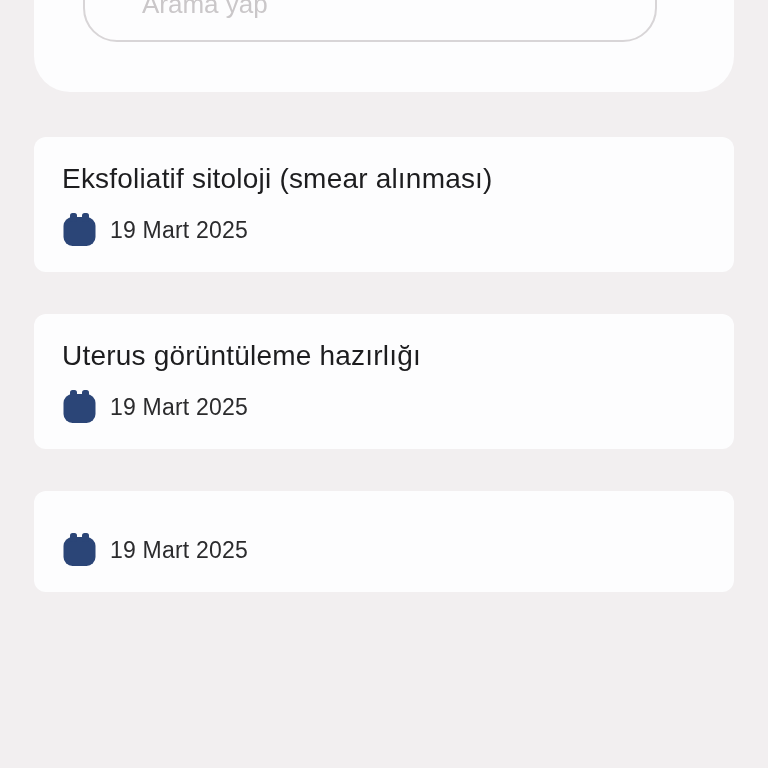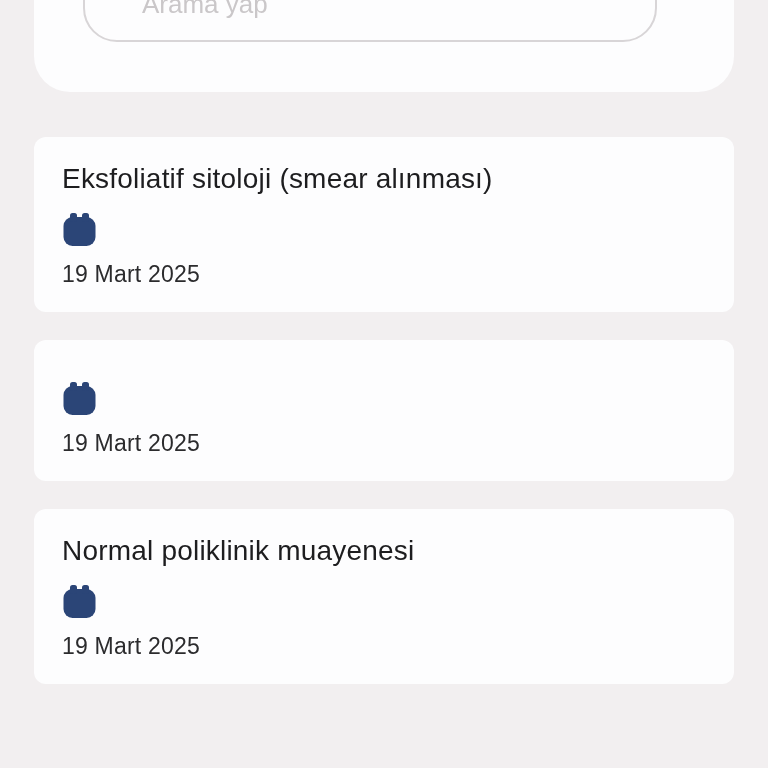--- a/index.html
+++ b/index.html
@@ -43,36 +43,35 @@
     color:var(--placeholder);
     opacity:1;
   }
   .cards{
     margin:45px 34px 0;
   }
   .card{
     background:var(--card);
     border-radius:12px;
     padding:25px 28px 24px 28px;
-    margin-bottom:28px;
+    margin-bottom:42px;
     cursor:pointer;
   }
   .card-title{
     font-size:28px;
     line-height:34px;
     font-weight:500;
     letter-spacing:.2px;
     color:var(--title);
   }
   .date-row{
     display:flex;
-    align-items:flex-start;
+    align-items:center;
     gap:13px;
     margin-top:16px;
-    flex-direction:column;
   }
   .calendar-icon{
     width:35px;
     height:36px;
     flex:0 0 auto;
   }
   .calendar-icon svg{display:block;width:100%;height:100%;}
   .calendar-icon .fill{fill:var(--accent);}
   .card-date{
     font-size:23px;
@@ -98,34 +97,34 @@
           <rect class="fill" x="1.5" y="5" width="32" height="29" rx="9"></rect>
           <rect class="fill" x="8" y="1" width="7" height="9" rx="2.5"></rect>
           <rect class="fill" x="20" y="1" width="7" height="9" rx="2.5"></rect>
         </svg>
       </span>
       <span class="card-date">19 Mart 2025</span>
     </div>
   </div>
 
   <div class="card">
+    <div class="card-title">Uterus görüntüleme hazırlığı</div>
     <div class="date-row">
       <span class="calendar-icon">
         <svg viewBox="0 0 35 36" xmlns="http://www.w3.org/2000/svg">
           <rect class="fill" x="1.5" y="5" width="32" height="29" rx="9"></rect>
           <rect class="fill" x="8" y="1" width="7" height="9" rx="2.5"></rect>
           <rect class="fill" x="20" y="1" width="7" height="9" rx="2.5"></rect>
         </svg>
       </span>
       <span class="card-date">19 Mart 2025</span>
     </div>
   </div>
 
   <div class="card">
-    <div class="card-title">Normal poliklinik muayenesi</div>
     <div class="date-row">
       <span class="calendar-icon">
         <svg viewBox="0 0 35 36" xmlns="http://www.w3.org/2000/svg">
           <rect class="fill" x="1.5" y="5" width="32" height="29" rx="9"></rect>
           <rect class="fill" x="8" y="1" width="7" height="9" rx="2.5"></rect>
           <rect class="fill" x="20" y="1" width="7" height="9" rx="2.5"></rect>
         </svg>
       </span>
       <span class="card-date">19 Mart 2025</span>
     </div>

